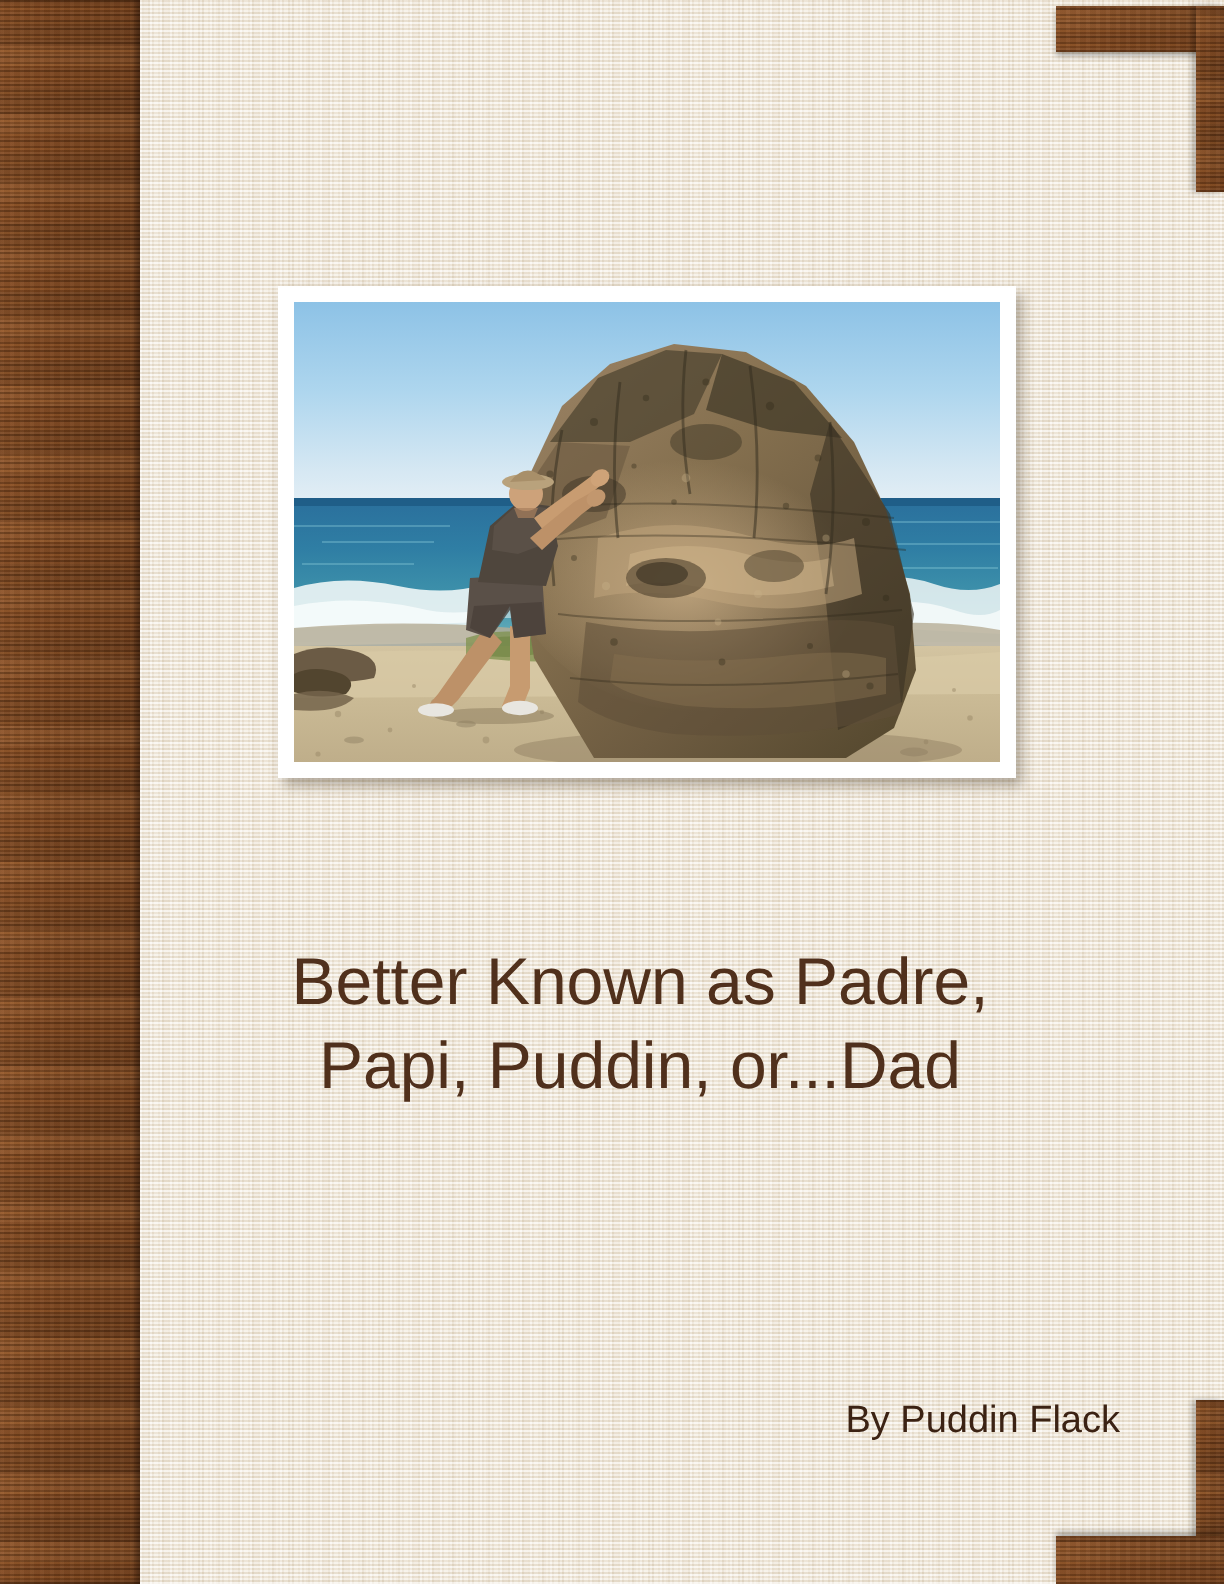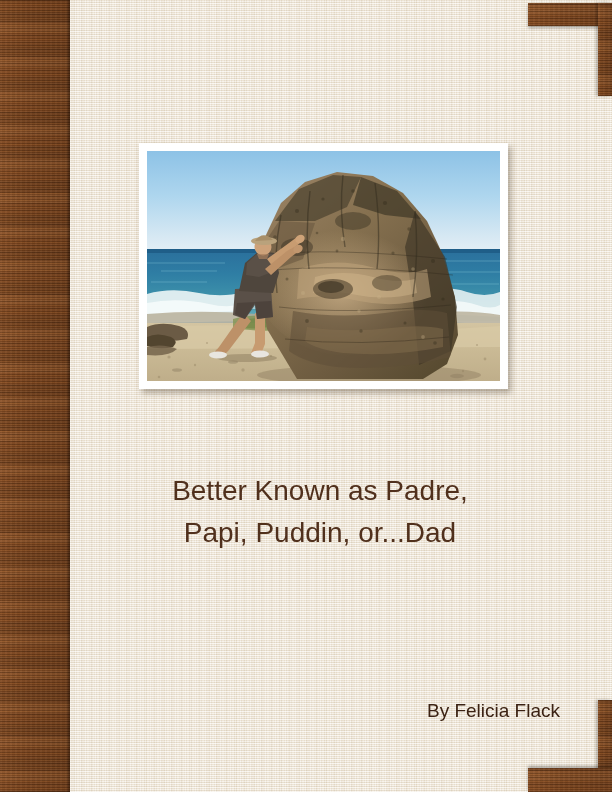--- a/index.html
+++ b/index.html
@@ -150,21 +150,21 @@
   #photo svg { display: block; }
 
   
   #title {
     position: absolute;
     left: 70px;
     top: 470px;
     width: 500px;
     text-align: center;
     font-family: "Liberation Sans", sans-serif;
-    font-size: 28px;
+    font-size: 33px;
     line-height: 42px;
     font-weight: 400;
     color: #50301c;
     letter-spacing: 0px;
     white-space: pre-line;
   }
   #author {
     position: absolute;
     left: 70px;
     top: 699px;
@@ -400,15 +400,15 @@
 
           <rect x="0" y="0" width="353" height="230" fill="none"></rect>
         </g>
       </svg>
     </div>
   </div>
 
   <div id="title">Better Known as Padre,
 Papi, Puddin, or...Dad</div>
 
-  <div id="author">By Felicia Flack</div>
+  <div id="author">By Puddin Flack</div>
 
 </div>
 
 </body></html>

